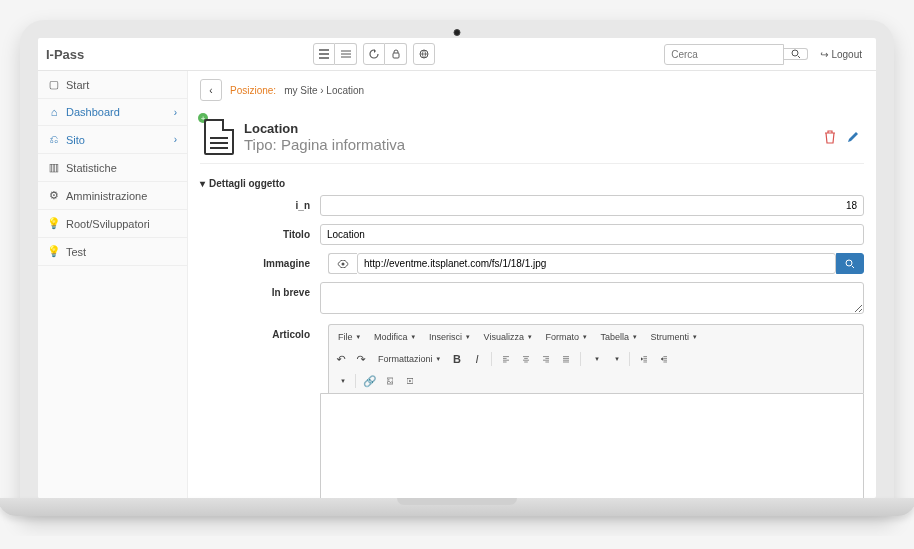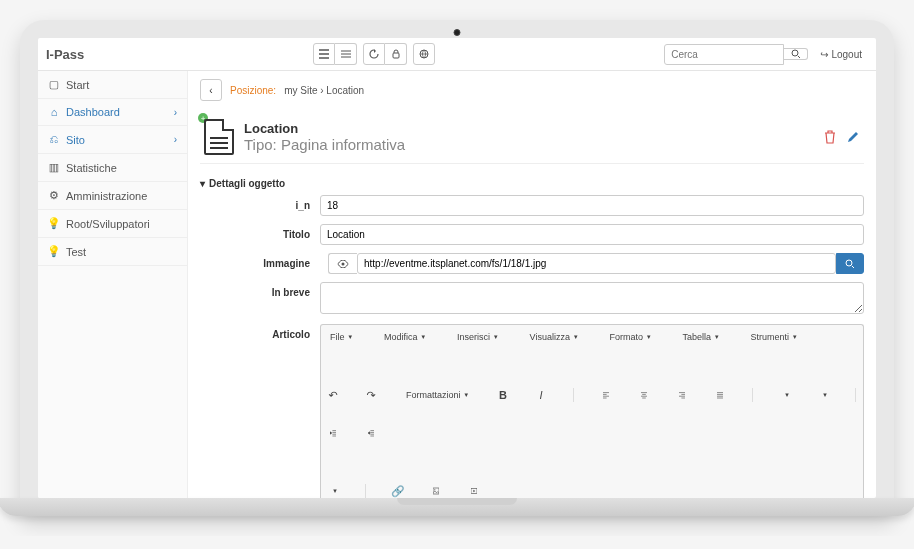--- a/index.html
+++ b/index.html
@@ -44,28 +44,28 @@
 .head-actions { margin-left: auto; display: flex; gap: 10px; }
 .icon-btn { cursor: pointer; font-size: 13px; }
 .trash { color: #d9534f; }
 .edit { color: #337ab7; }
 
 .section-head { font-size: 10px; font-weight: 600; padding: 6px 0; display: flex; align-items: center; gap: 4px; cursor: pointer; }
 .form-row { display: flex; align-items: flex-start; margin-bottom: 8px; }
 .form-label { width: 120px; text-align: right; padding-right: 10px; font-size: 10px; font-weight: 600; color: #333; padding-top: 5px; }
 .form-field { flex: 1; }
 .form-field input[type=text], .form-field textarea { border: 1px solid #ccc; border-radius: 3px; padding: 4px 6px; font-size: 10px; width: 100%; }
-.form-field .short { width: 80px; }
+.form-field .short { width: 80px; text-align: right; }
 .input-group { display: flex; padding-left: 8px; }
 .input-group .addon { border: 1px solid #ccc; border-right: none; padding: 4px 8px; background: #fff; border-radius: 3px 0 0 3px; display: flex; align-items: center; }
 .input-group input { border-radius: 0; border-right: none; }
 .input-group .search-addon { background: #337ab7; color: #fff; border: 1px solid #337ab7; padding: 4px 8px; border-radius: 0 3px 3px 0; cursor: pointer; display: flex; align-items: center; }
 textarea { resize: vertical; min-height: 30px; font-family: inherit; }
 
-.editor-toolbar { border: 1px solid #ccc; border-bottom: none; border-radius: 3px 3px 0 0; background: #f7f7f7; padding: 3px; display: flex; flex-wrap: wrap; gap: 20px; font-size: 9px; }
+.editor-toolbar { border: 1px solid #ccc; border-bottom: none; border-radius: 3px 3px 0 0; background: #f7f7f7; padding: 3px; display: flex; flex-wrap: wrap; gap: 2px; font-size: 9px; margin-left: 8px; }
 .editor-toolbar .tb-item { padding: 3px 5px; border: 1px solid transparent; border-radius: 2px; cursor: pointer; color: #444; white-space: nowrap; display: inline-flex; align-items: center; gap: 2px; }
 .editor-toolbar .tb-icon { width: 18px; height: 18px; display: inline-flex; align-items: center; justify-content: center; font-size: 11px; }
 .editor-toolbar .sep { width: 1px; background: #ddd; margin: 2px 3px; align-self: stretch; }
 .editor-body { border: 1px solid #ccc; border-radius: 0 0 3px 3px; min-height: 140px; background: #fff; }
 .caret { font-size: 7px; margin-left: 2px; }
 
 svg { display: block; }
 </style>
 </head>
 <body>

